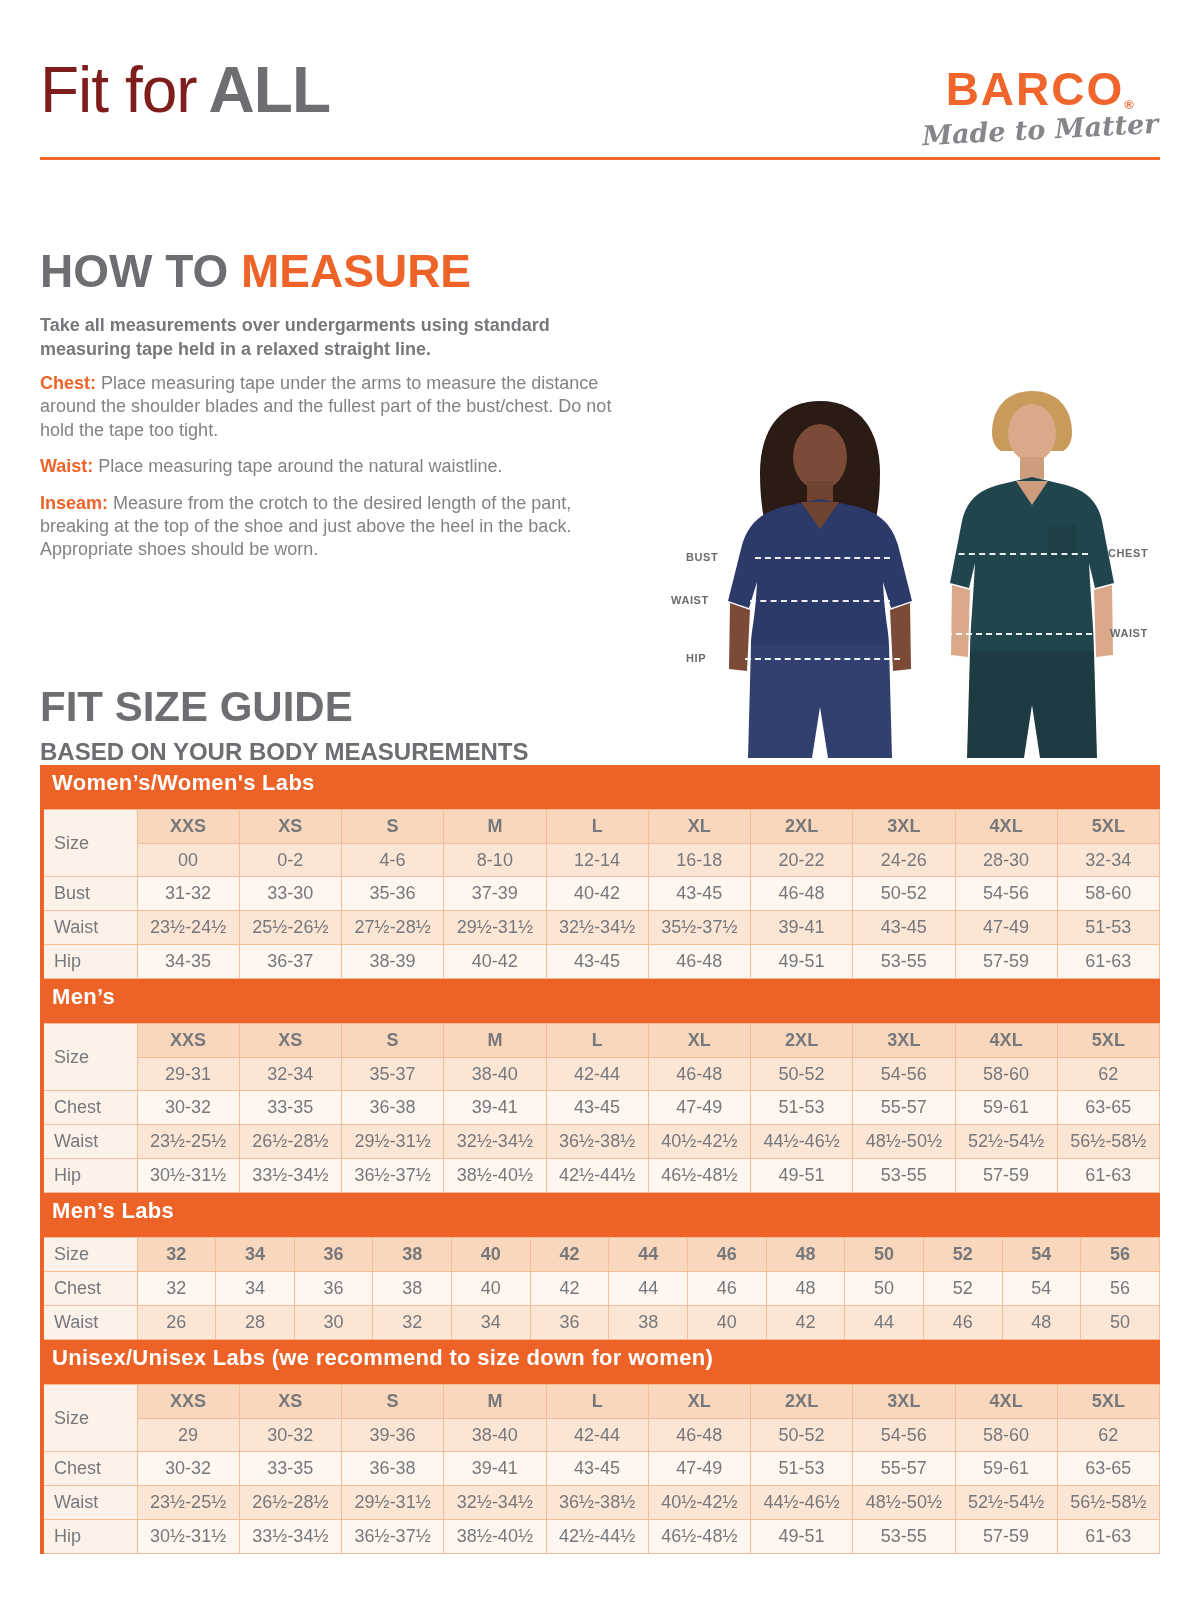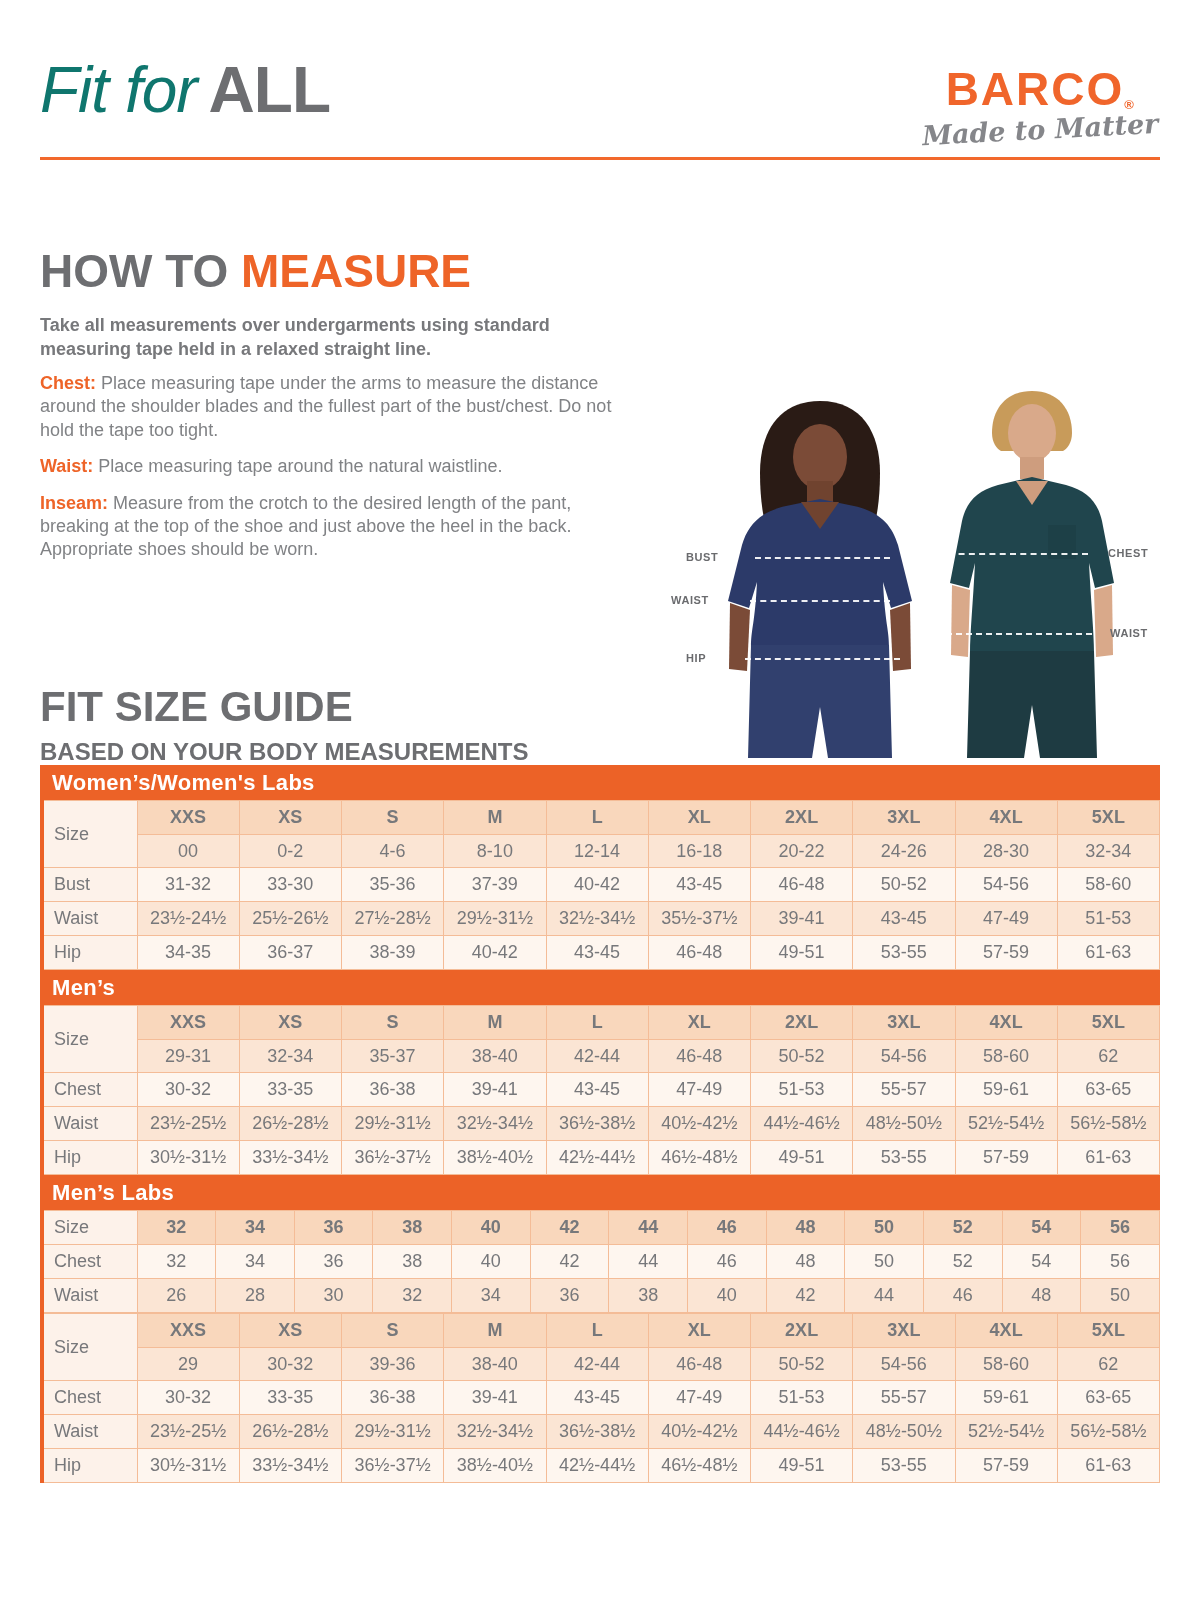--- a/index.html
+++ b/index.html
@@ -3,21 +3,21 @@
 <meta charset="utf-8">
 <style>
   html,body{margin:0;padding:0;}
   body{
     width:1200px;height:1600px;background:#ffffff;position:relative;
     font-family:"Liberation Sans",sans-serif;color:#77787B;
     -webkit-font-smoothing:antialiased;
   }
   
   .page-title{position:absolute;left:40px;top:58px;font-size:64px;line-height:1;letter-spacing:-1px;}
-  .title-regular{font-weight:400;color:#0f766e;font-style:italic;}
+  .title-regular{font-weight:400;color:#7f1d1d;}
   .title-bold{font-weight:800;color:#6D6E71;margin-left:12px;}
   .brand{position:absolute;right:42px;top:66px;text-align:center;}
   .brand-name{color:#F0652B;font-size:46px;font-weight:800;letter-spacing:2px;line-height:1;}
   .brand-reg{font-size:13px;font-weight:700;color:#F0652B;vertical-align:sub;letter-spacing:0;}
   .brand-tagline{font-family:"DejaVu Serif",serif;font-style:italic;color:#85868A;
     font-size:27px;margin-top:2px;transform:rotate(-3deg);font-weight:700;}
   .rule{position:absolute;left:40px;right:40px;top:157px;height:3px;background:#F2682C;}
 
   
   .htm-heading{position:absolute;left:40px;top:248px;font-size:46px;font-weight:800;line-height:1;}
@@ -35,21 +35,21 @@
   .meas-line{position:absolute;height:0;border-top:2px dashed rgba(255,255,255,0.92);}
   .meas-label{position:absolute;font-size:11px;font-weight:700;color:#6A6B6E;letter-spacing:0.6px;}
 
   
   .fsg-heading{position:absolute;left:40px;top:686px;font-size:42px;font-weight:800;color:#6D6E71;line-height:1;}
   .fsg-sub{position:absolute;left:40px;top:738px;font-size:24px;font-weight:800;color:#6D6E71;}
 
   .tables{position:absolute;left:40px;top:765px;width:1120px;}
   .table-block{width:100%;}
   .table-banner{background:#EC6227;color:#ffffff;font-size:22px;font-weight:700;
-    height:35px;line-height:35px;padding-left:12px;box-sizing:border-box;letter-spacing:0.3px;}
+    height:44px;line-height:35px;padding-left:12px;box-sizing:border-box;letter-spacing:0.3px;}
   .table-block table{width:100%;border-collapse:collapse;table-layout:fixed;
     border-left:4px solid #EC6227;border-bottom:1px solid #F2B48C;}
   .table-block td{border:1px solid #F4BC97;text-align:center;font-size:18px;color:#77787B;
     height:33px;padding:0 2px;overflow:hidden;white-space:nowrap;}
   .row-label{text-align:left !important;padding-left:10px !important;background:#FDF2EA;
     color:#77787B;font-size:18px;}
   .size-name{background:#F9D7BC;color:#6D6E71;font-weight:700;font-size:19px;height:42px;}
   .num-row td{height:32px;}
   .row-peach td:not(.row-label){background:#FBE5D4;}
   .row-light td:not(.row-label){background:#FEF6EF;}
@@ -366,20 +366,21 @@
             <td>42</td>
             <td>44</td>
             <td>46</td>
             <td>48</td>
             <td>50</td>
           </tr>
         </tbody>
       </table>
     </div>
     <div class="table-block">
+      <div class="table-banner">Unisex/Unisex Labs (we recommend to size down for women)</div>
       <table>
         <colgroup>
           <col style="width: 95px;">
           <col>
           <col>
           <col>
           <col>
           <col>
           <col>
           <col>

